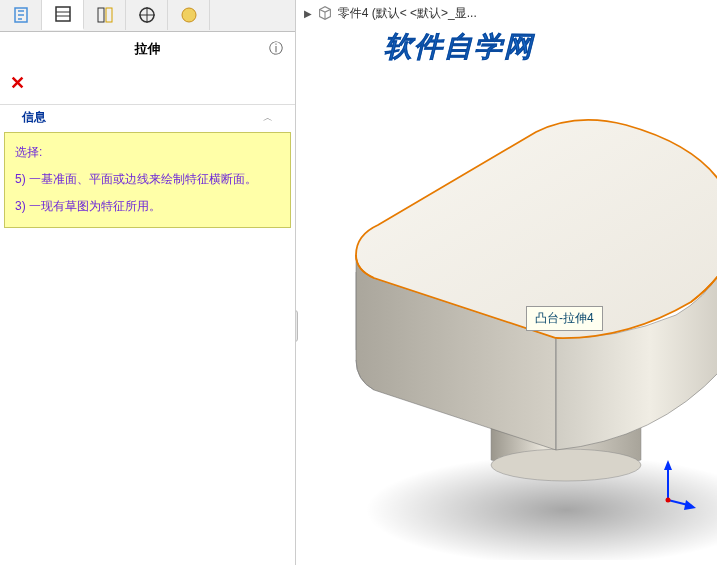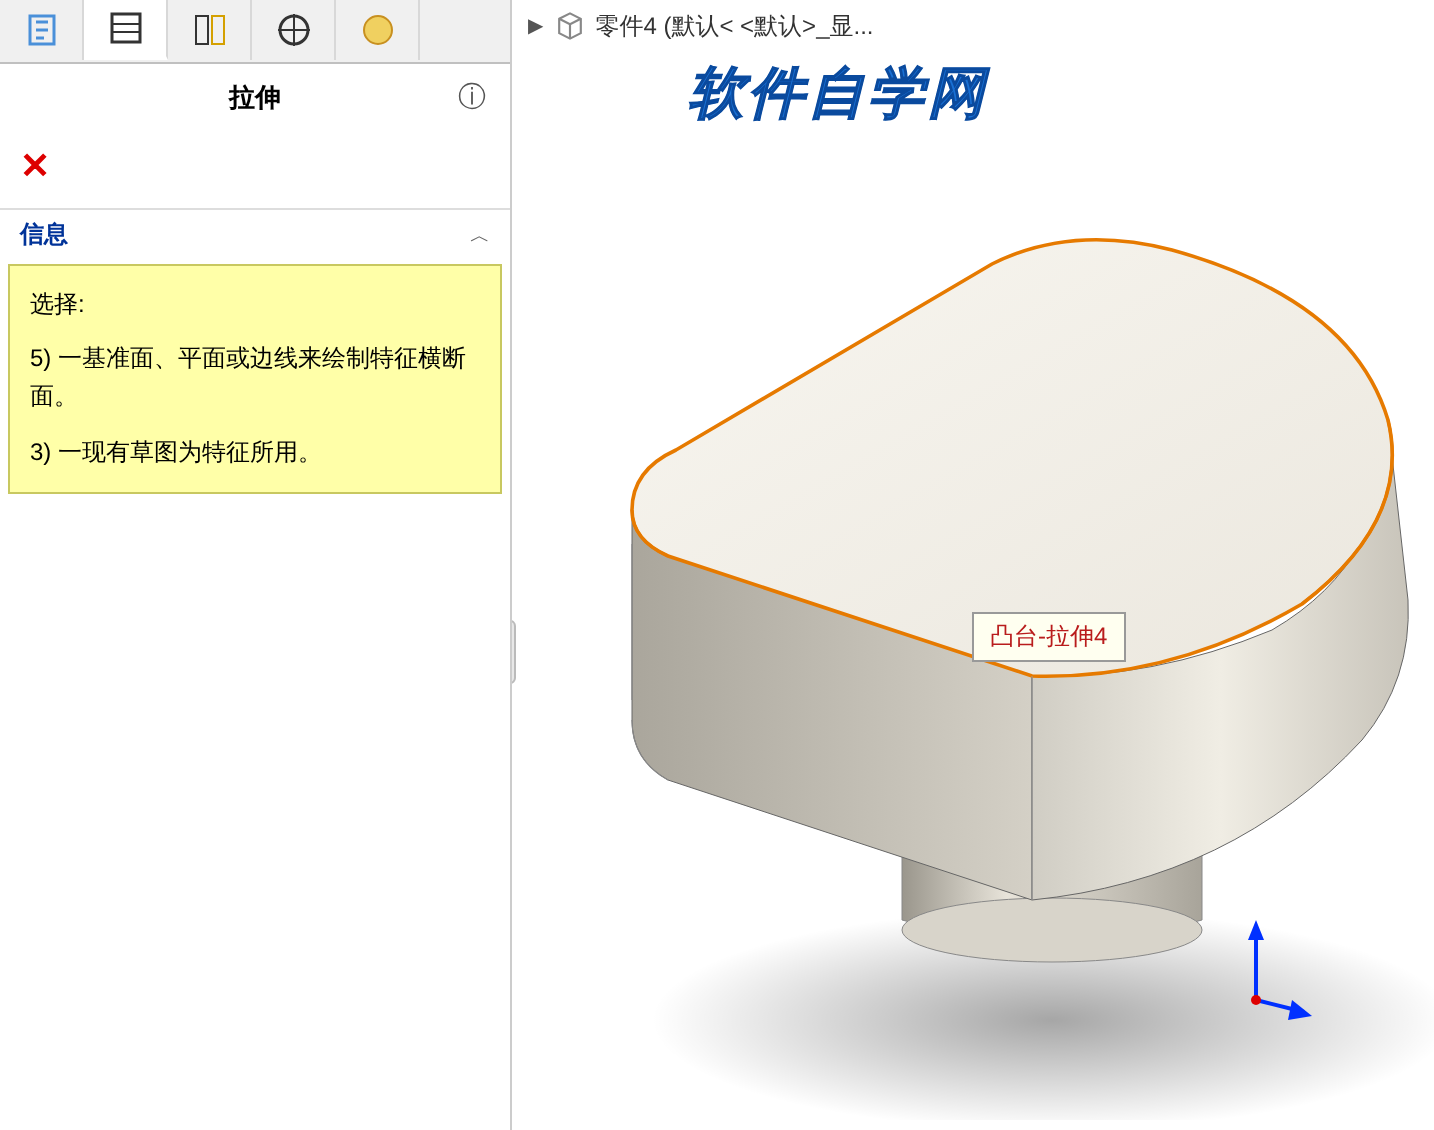--- a/index.html
+++ b/index.html
@@ -1,52 +1,52 @@
 <!DOCTYPE html>
 <html><head>
 <meta charset="utf-8">
 <style>
 * { margin: 0; padding: 0; box-sizing: border-box; }
 body { font-family: "Microsoft YaHei", Arial, sans-serif; font-size: 12px; background: #fff; width: 717px; height: 565px; overflow: hidden; position: relative; }
 
 .container { display: flex; height: 100%; }
 
-.left-panel { width: 256px; background: #fff; border-right: 1px solid #ccc; display: flex; flex-direction: column; }
+.left-panel { width: 296px; background: #fff; border-right: 1px solid #ccc; display: flex; flex-direction: column; }
 
 .tab-bar { display: flex; background: #f0f0f0; border-bottom: 1px solid #c0c0c0; height: 32px; }
 .tab-bar .tab { width: 42px; height: 30px; display: flex; align-items: center; justify-content: center; border-right: 1px solid #d8d8d8; cursor: pointer; }
 .tab-bar .tab.active { background: #fff; border-bottom: 2px solid #fff; }
 
 .title-bar { display: flex; align-items: center; justify-content: center; padding: 8px 0; position: relative; }
 .title-bar .title { font-weight: bold; font-size: 13px; }
 .title-bar .help { position: absolute; right: 12px; color: #555; font-size: 14px; cursor: pointer; }
 
 .close-row { padding: 6px 10px 10px; }
 .close-x { color: #d00; font-size: 18px; font-weight: bold; cursor: pointer; }
 
-.section-header { display: flex; align-items: center; justify-content: space-between; padding: 4px 10px; background: #fff; border-top: 1px solid #ddd; }
+.section-header { display: flex; align-items: center; justify-content: space-between; padding: 4px 22px; background: #fff; border-top: 1px solid #ddd; }
 .section-header .label { font-weight: bold; font-size: 12px; color: #003399; }
 .chevron { color: #666; font-size: 10px; cursor: pointer; }
 
-.info-box { background: #ffffa8; border: 1px solid #c8c860; margin: 2px 4px 8px 4px; padding: 10px; line-height: 1.6; font-size: 12px; color: #000000; }
+.info-box { background: #ffffa8; border: 1px solid #c8c860; margin: 2px 4px 8px 4px; padding: 10px; line-height: 1.6; font-size: 12px; color: #6d28d9; }
 .info-box p { margin-bottom: 8px; }
 .info-box p:last-child { margin-bottom: 0; }
 
 .viewport { flex: 1; background: #fff; position: relative; overflow: hidden; }
 
 .breadcrumb { position: absolute; top: 4px; left: 8px; display: flex; align-items: center; gap: 4px; font-size: 12px; color: #333; }
 .triangle { font-size: 10px; color: #555; }
 
 .watermark { position: absolute; top: 28px; left: 88px; text-align: center; }
 .watermark .cn { font-size: 28px; font-weight: bold; color: #1970d4; -webkit-text-stroke: 0.5px #0a4a9e; letter-spacing: 2px; font-style: italic; }
 .watermark .url { font-size: 11px; color: #0a6ed1; letter-spacing: 2px; margin-top: -2px; }
 
 .model-area { position: absolute; top: 80px; left: 20px; right: 0; bottom: 0; }
 
-.tooltip { position: absolute; top: 226px; left: 210px; background: #fffff0; border: 1px solid #999; padding: 3px 8px; font-size: 12px; color: #b91c1c; z-index: 10; }
+.tooltip { position: absolute; top: 226px; left: 210px; background: #fffff0; border: 1px solid #999; padding: 3px 8px; font-size: 12px; color: #0c4a6e; z-index: 10; }
 
 .origin-arrows { position: absolute; top: 380px; left: 340px; z-index: 5; }
 
 .grip { position: absolute; top: 310px; left: -6px; width: 8px; height: 32px; background: #e8e8e8; border: 1px solid #bbb; border-radius: 3px; }
 
 .icon-svg { width: 20px; height: 20px; }
 </style>
 </head>
 <body>
 

